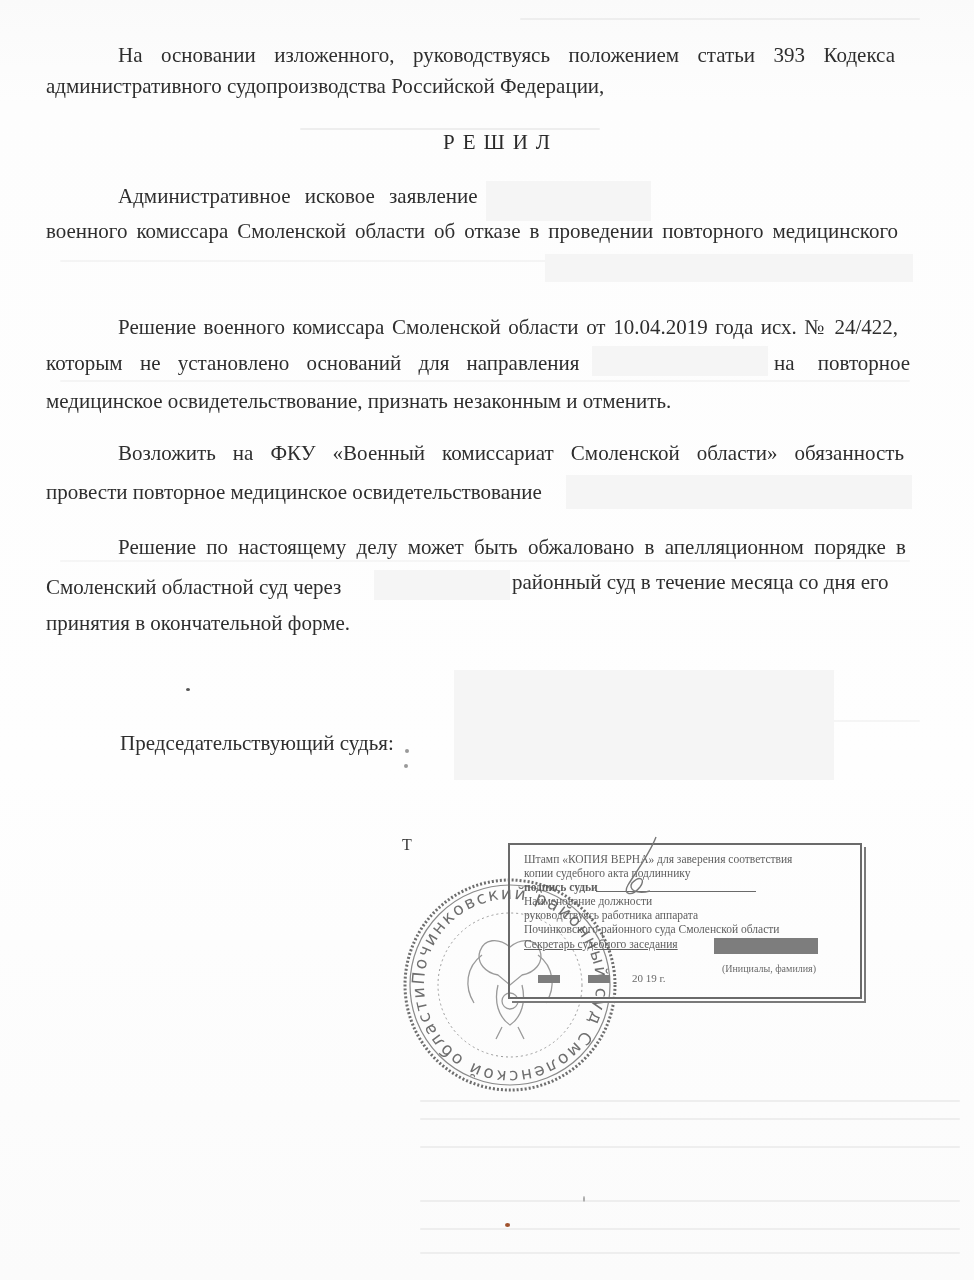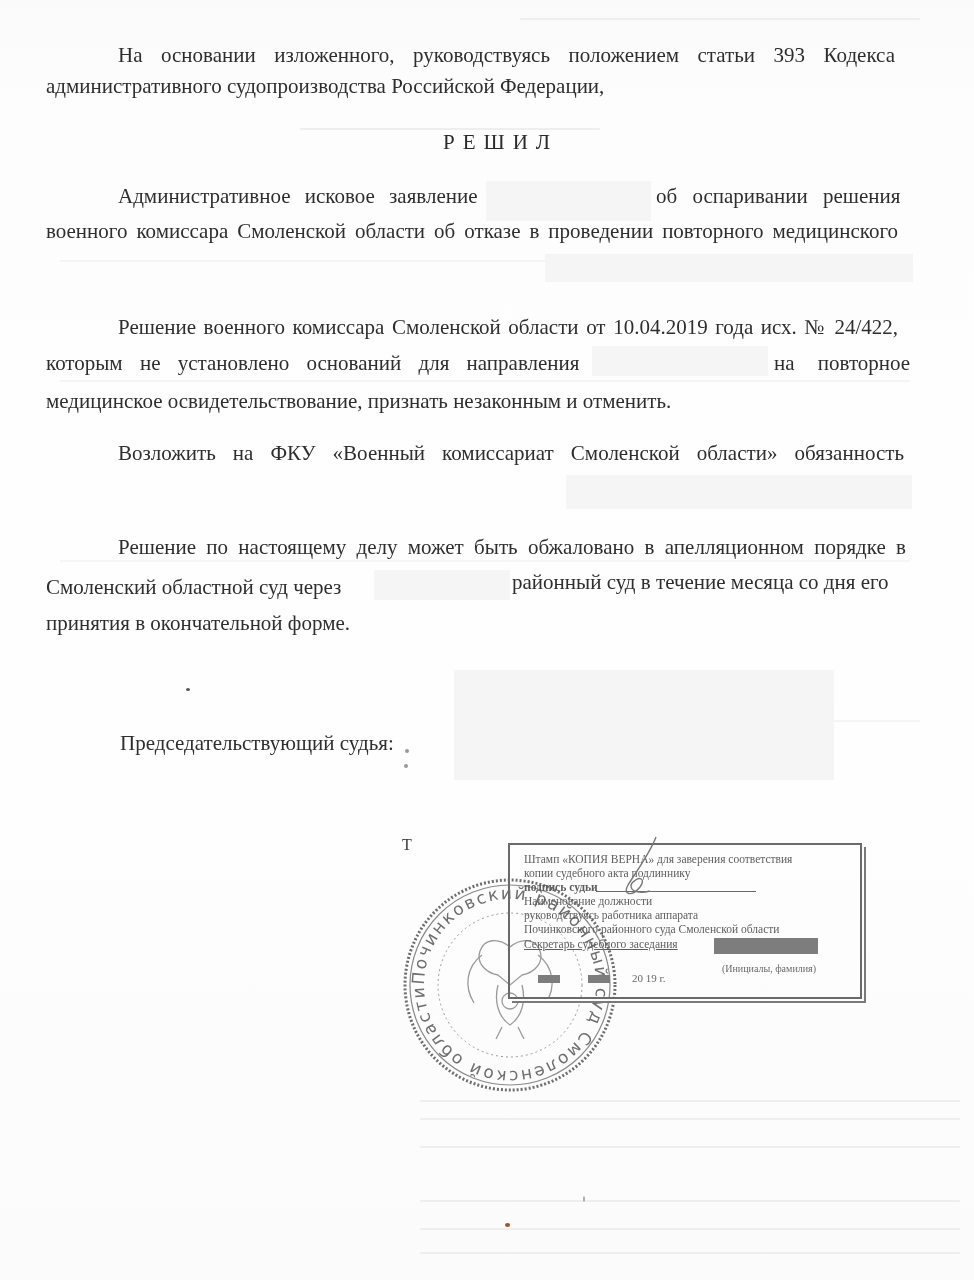--- a/index.html
+++ b/index.html
@@ -138,31 +138,31 @@
   <div class="bleed" style="left:420px;top:1228px;width:540px;"></div>
   <div class="bleed" style="left:420px;top:1252px;width:540px;"></div>
 
   <div class="line justify" style="left:118px;top:42px;width:777px;">На основании изложенного, руководствуясь положением статьи 393 Кодекса</div>
   <div class="line" style="left:46px;top:73px;">административного судопроизводства Российской Федерации,</div>
 
   <div class="title" style="left:415px;top:130px;">РЕШИЛ</div>
 
   <div class="line" style="left:118px;top:183px;word-spacing:9px;">Административное исковое заявление</div>
   <div class="redact" style="left:486px;top:181px;width:165px;height:40px;"></div>
-  <div class="line" style="left:656px;top:183px;word-spacing:10px;">об оспаривании решения</div>
   <div class="line justify" style="left:46px;top:218px;width:852px;">военного комиссара Смоленской области об отказе в проведении повторного медицинского</div>
   <div class="redact" style="left:545px;top:254px;width:368px;height:28px;"></div>
 
   <div class="line justify" style="left:118px;top:314px;width:780px;">Решение военного комиссара Смоленской области от 10.04.2019 года исх. № 24/422,</div>
   <div class="line" style="left:46px;top:350px;word-spacing:12px;">которым не установлено оснований для направления</div>
   <div class="redact" style="left:592px;top:346px;width:176px;height:30px;"></div>
   <div class="line" style="left:774px;top:350px;word-spacing:18px;">на повторное</div>
   <div class="line" style="left:46px;top:388px;">медицинское освидетельствование, признать незаконным и отменить.</div>
 
   <div class="line justify" style="left:118px;top:440px;width:786px;">Возложить на ФКУ «Военный комиссариат Смоленской области» обязанность</div>
+  <div class="line" style="left:46px;top:479px;">провести повторное медицинское освидетельствование</div>
   <div class="redact" style="left:566px;top:475px;width:346px;height:34px;"></div>
 
   <div class="line justify" style="left:118px;top:534px;width:788px;">Решение по настоящему делу может быть обжаловано в апелляционном порядке в</div>
   <div class="line" style="left:46px;top:574px;">Смоленский областной суд через</div>
   <div class="redact" style="left:374px;top:570px;width:136px;height:30px;"></div>
   <div class="line" style="left:512px;top:569px;">районный суд в  течение месяца со дня его</div>
   <div class="line" style="left:46px;top:610px;">принятия в окончательной форме.</div>
 
   <div class="line" style="left:120px;top:730px;">Председательствующий судья:</div>
   <div class="redact" style="left:454px;top:670px;width:380px;height:110px;"></div>

